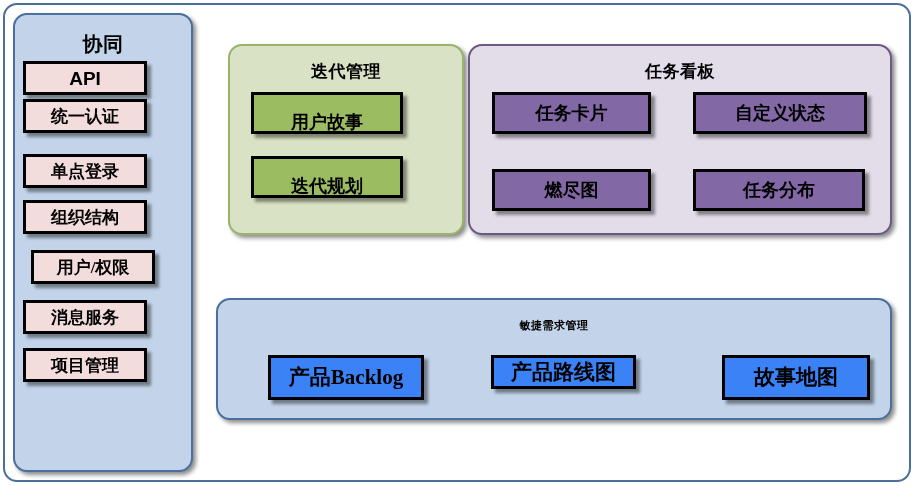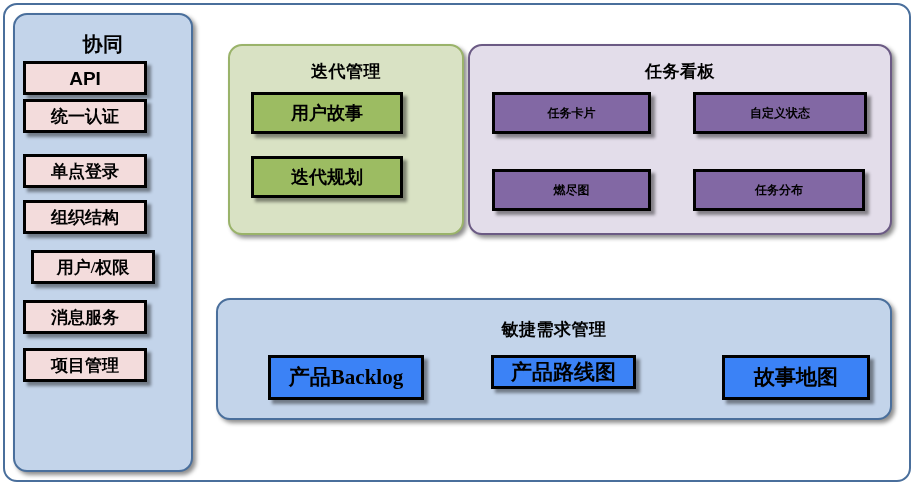--- a/index.html
+++ b/index.html
@@ -98,21 +98,21 @@
   .panel-agile {
     left: 216px;
     top: 298px;
     width: 676px;
     height: 122px;
     background: #c3d4ea;
     border-color: #4a6f9c;
   }
   .panel-agile .panel-title {
     top: 18px;
-    font-size: 17px;
+    font-size: 11px;
   }
 
   
   .box {
     position: absolute;
     box-sizing: border-box;
     border: 3px solid #000000;
     box-shadow: 4px 4px 3px rgba(0,0,0,0.42);
     display: flex;
     align-items: center;
@@ -136,27 +136,28 @@
     font-family: "Liberation Sans", "DejaVu Sans", sans-serif;
     font-size: 19px;
   }
 
   
   .box-green {
     background: #9cbc62;
     font-family: "Liberation Serif", "DejaVu Serif", serif;
     font-size: 18px;
     font-weight: bold;
+    align-items: flex-end;
   }
 
   
   .box-purple {
     background: #8268a4;
     font-family: "Liberation Serif", "DejaVu Serif", serif;
-    font-size: 12px;
+    font-size: 18px;
     font-weight: bold;
     align-items: center;
   }
 
   
   .box-blue {
     background: #3b82f6;
     font-family: "Liberation Serif", "DejaVu Serif", serif;
     font-size: 21px;
     font-weight: bold;

